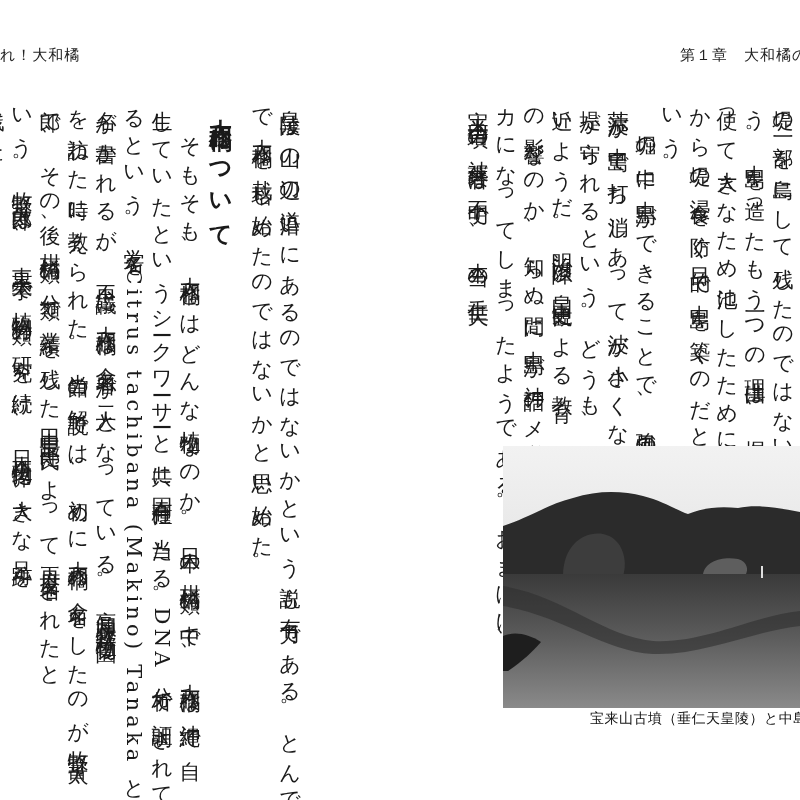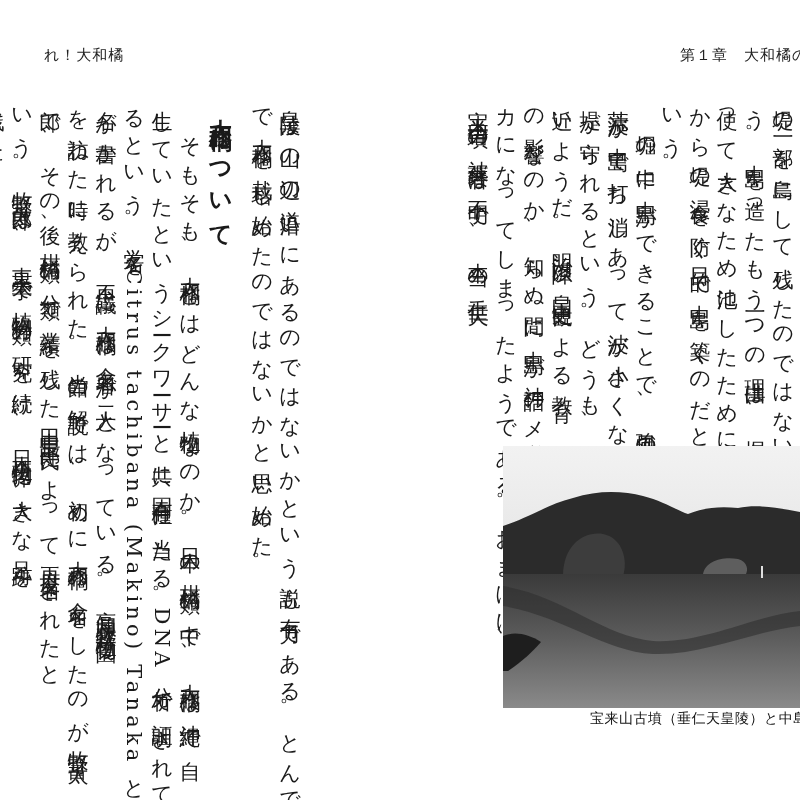--- a/index.html
+++ b/index.html
@@ -8,21 +8,21 @@
     background:#ffffff; color:#1a1a1a;
     font-family:"DejaVu Serif", "Liberation Serif", serif;
   }
   .page { position:absolute; top:0; height:800px; }
   .page-left { left:0; width:400px; }
   .page-right { left:400px; width:400px; }
   .running-head {
     position:absolute; top:46px; font-size:15px; letter-spacing:1px; color:#222;
     white-space:nowrap;
   }
-  .rh-left { left:0;padding-left:44px; }
+  .rh-left { left:0; }
   .rh-right { left:280px; }
   .col {
     position:absolute; top:94px;
     writing-mode:vertical-rl;
     font-size:21px; line-height:28px; height:640px;
     letter-spacing:4.2px; white-space:nowrap;
   }
   .heading {
     font-weight:bold; font-size:23px; letter-spacing:5px;
   }

